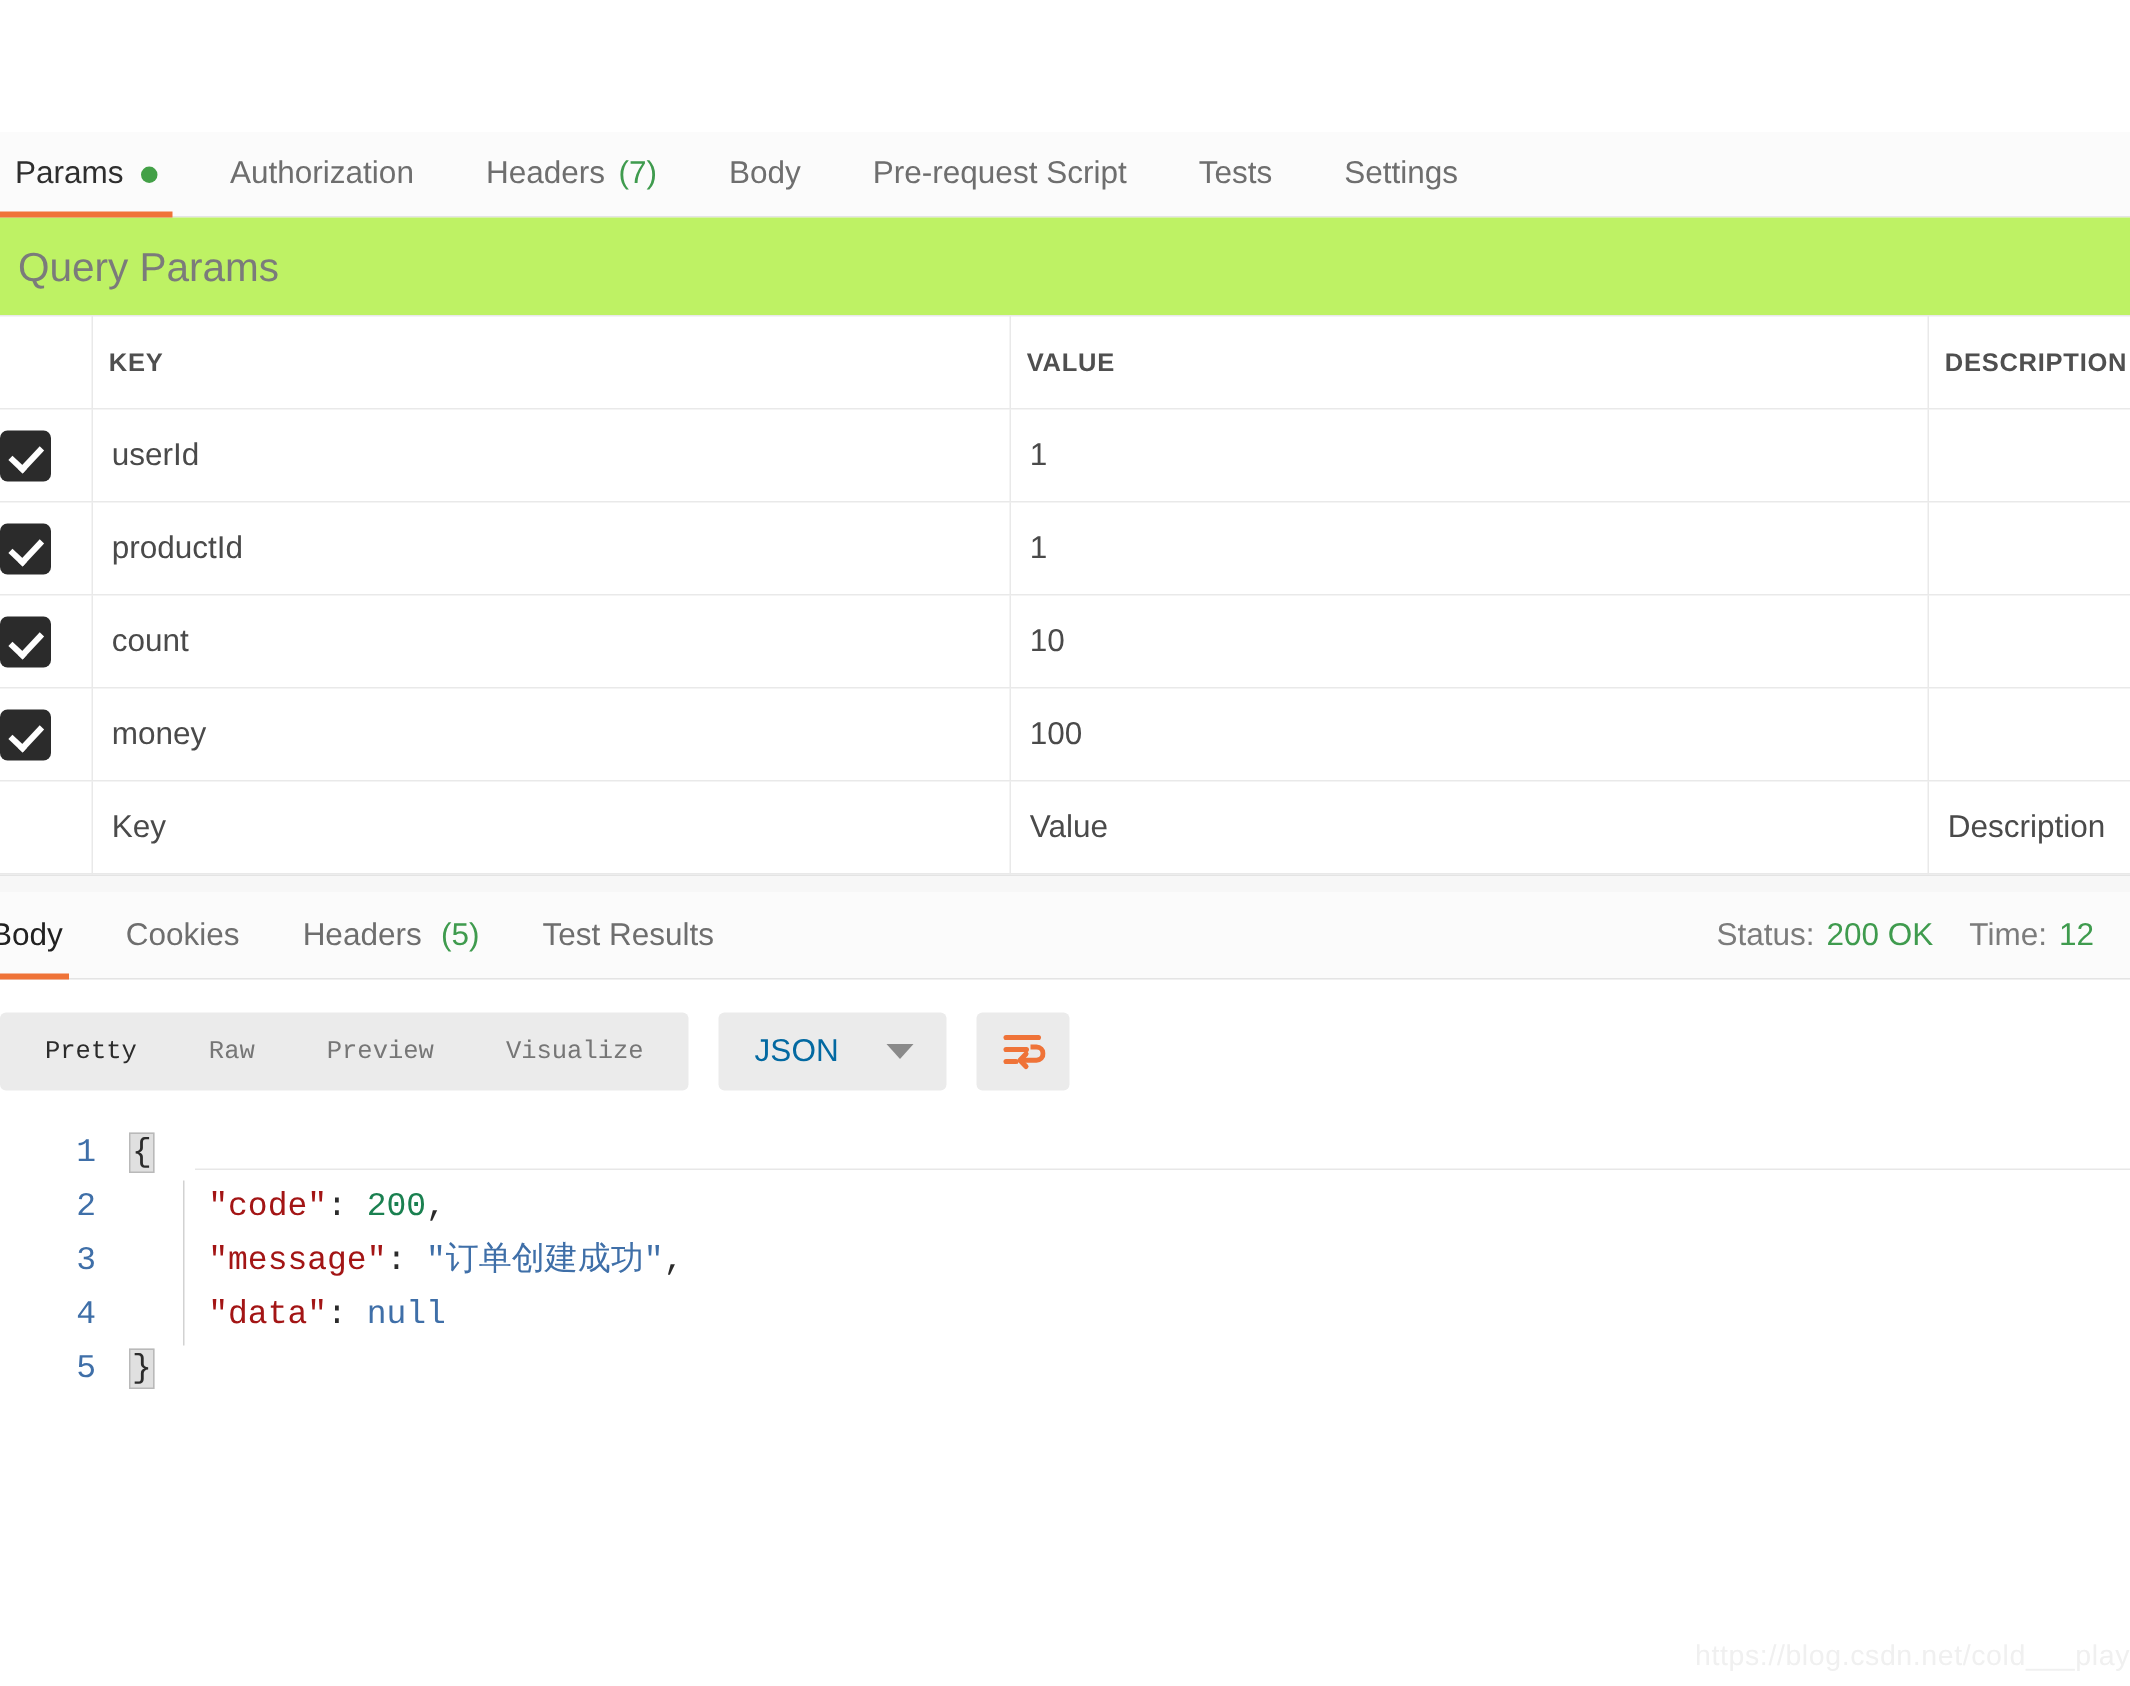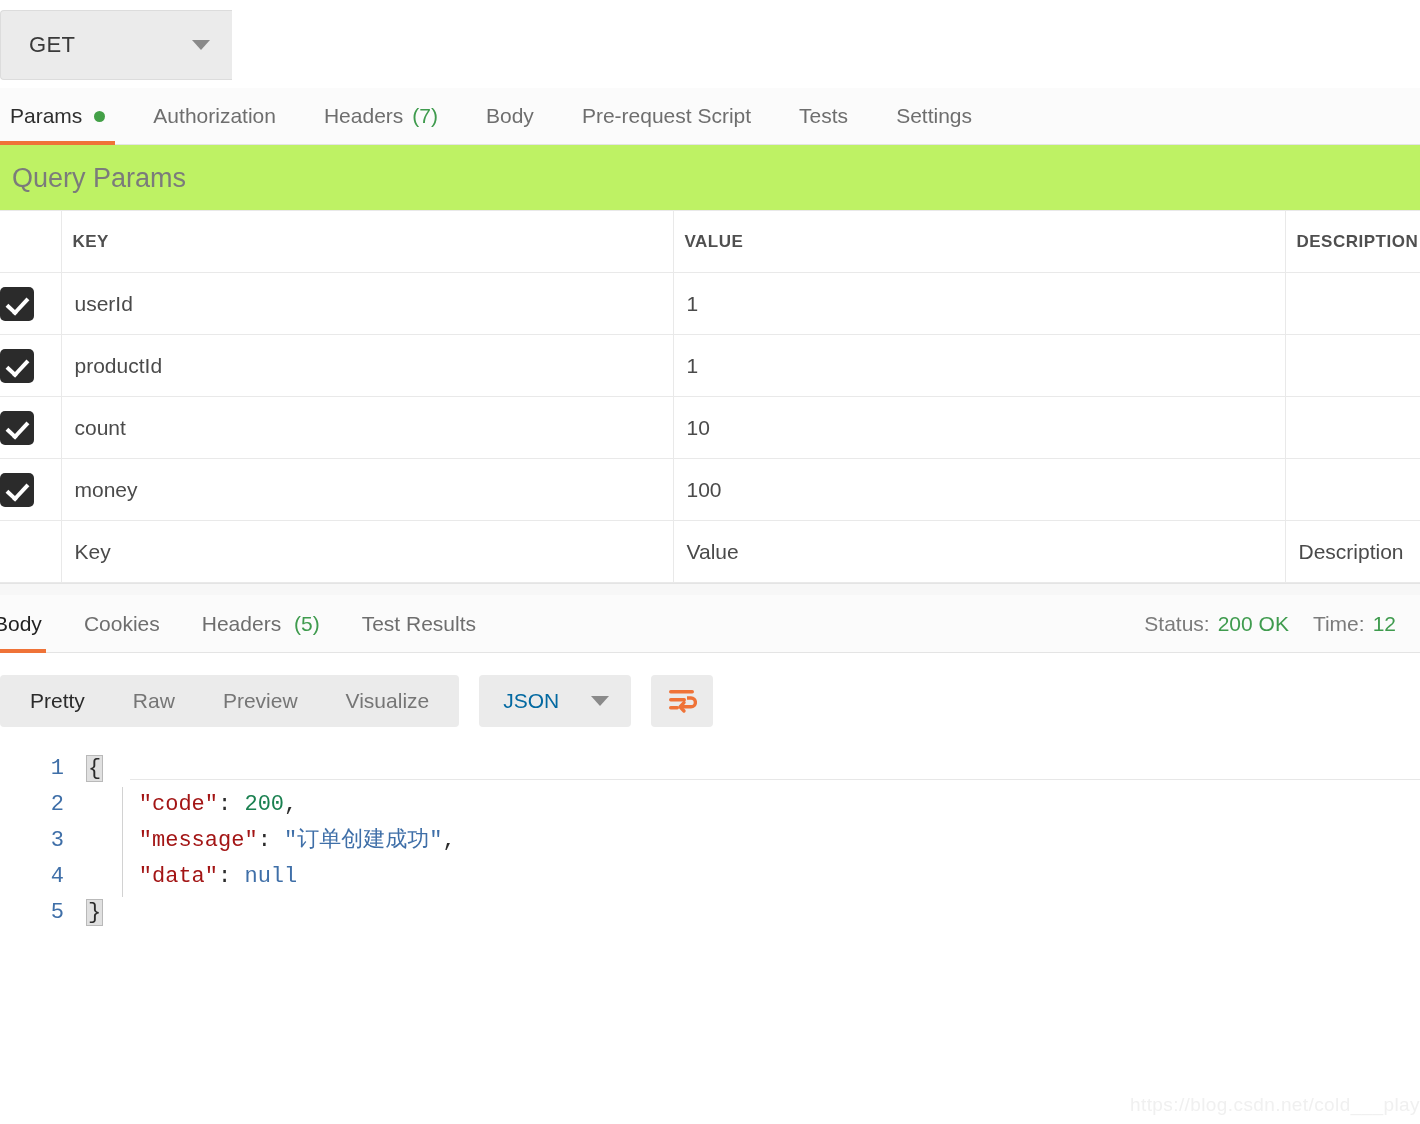--- a/index.html
+++ b/index.html
@@ -215,25 +215,26 @@
   }
   .seg {
     background: #ebebeb;
     border-radius: 4px;
     display: flex;
     align-items: center;
     height: 52px;
     padding: 0 6px;
   }
   .seg-item {
-    font-size: 21px;
+    font-size: 17px;
     color: #767676;
     padding: 0 24px;
     cursor: pointer;
     white-space: nowrap;
+    font-family: Liberation Mono, monospace;
   }
   .seg-item.active { color: #2b2b2b; }
   .fmt-select {
     margin-left: 20px;
     background: #ebebeb;
     border-radius: 4px;
     height: 52px;
     display: flex;
     align-items: center;
     padding: 0 22px 0 24px;
@@ -304,24 +305,20 @@
     font-size: 19px;
     color: #f0f0f0;
     letter-spacing: 0.4px;
     user-select: none;
   }
 </style>
 </head>
 <body>
 
 <div class="urlbar">
-  <div class="method-select">
-    <span class="method-label">GET</span>
-    <span class="caret-down"></span>
-  </div>
 </div>
 
 <div class="req-tabs">
   <div class="tab active">
     <span>Params</span>
     <span class="dot"></span>
   </div>
   <div class="tab">
     <span>Authorization</span>
   </div>

